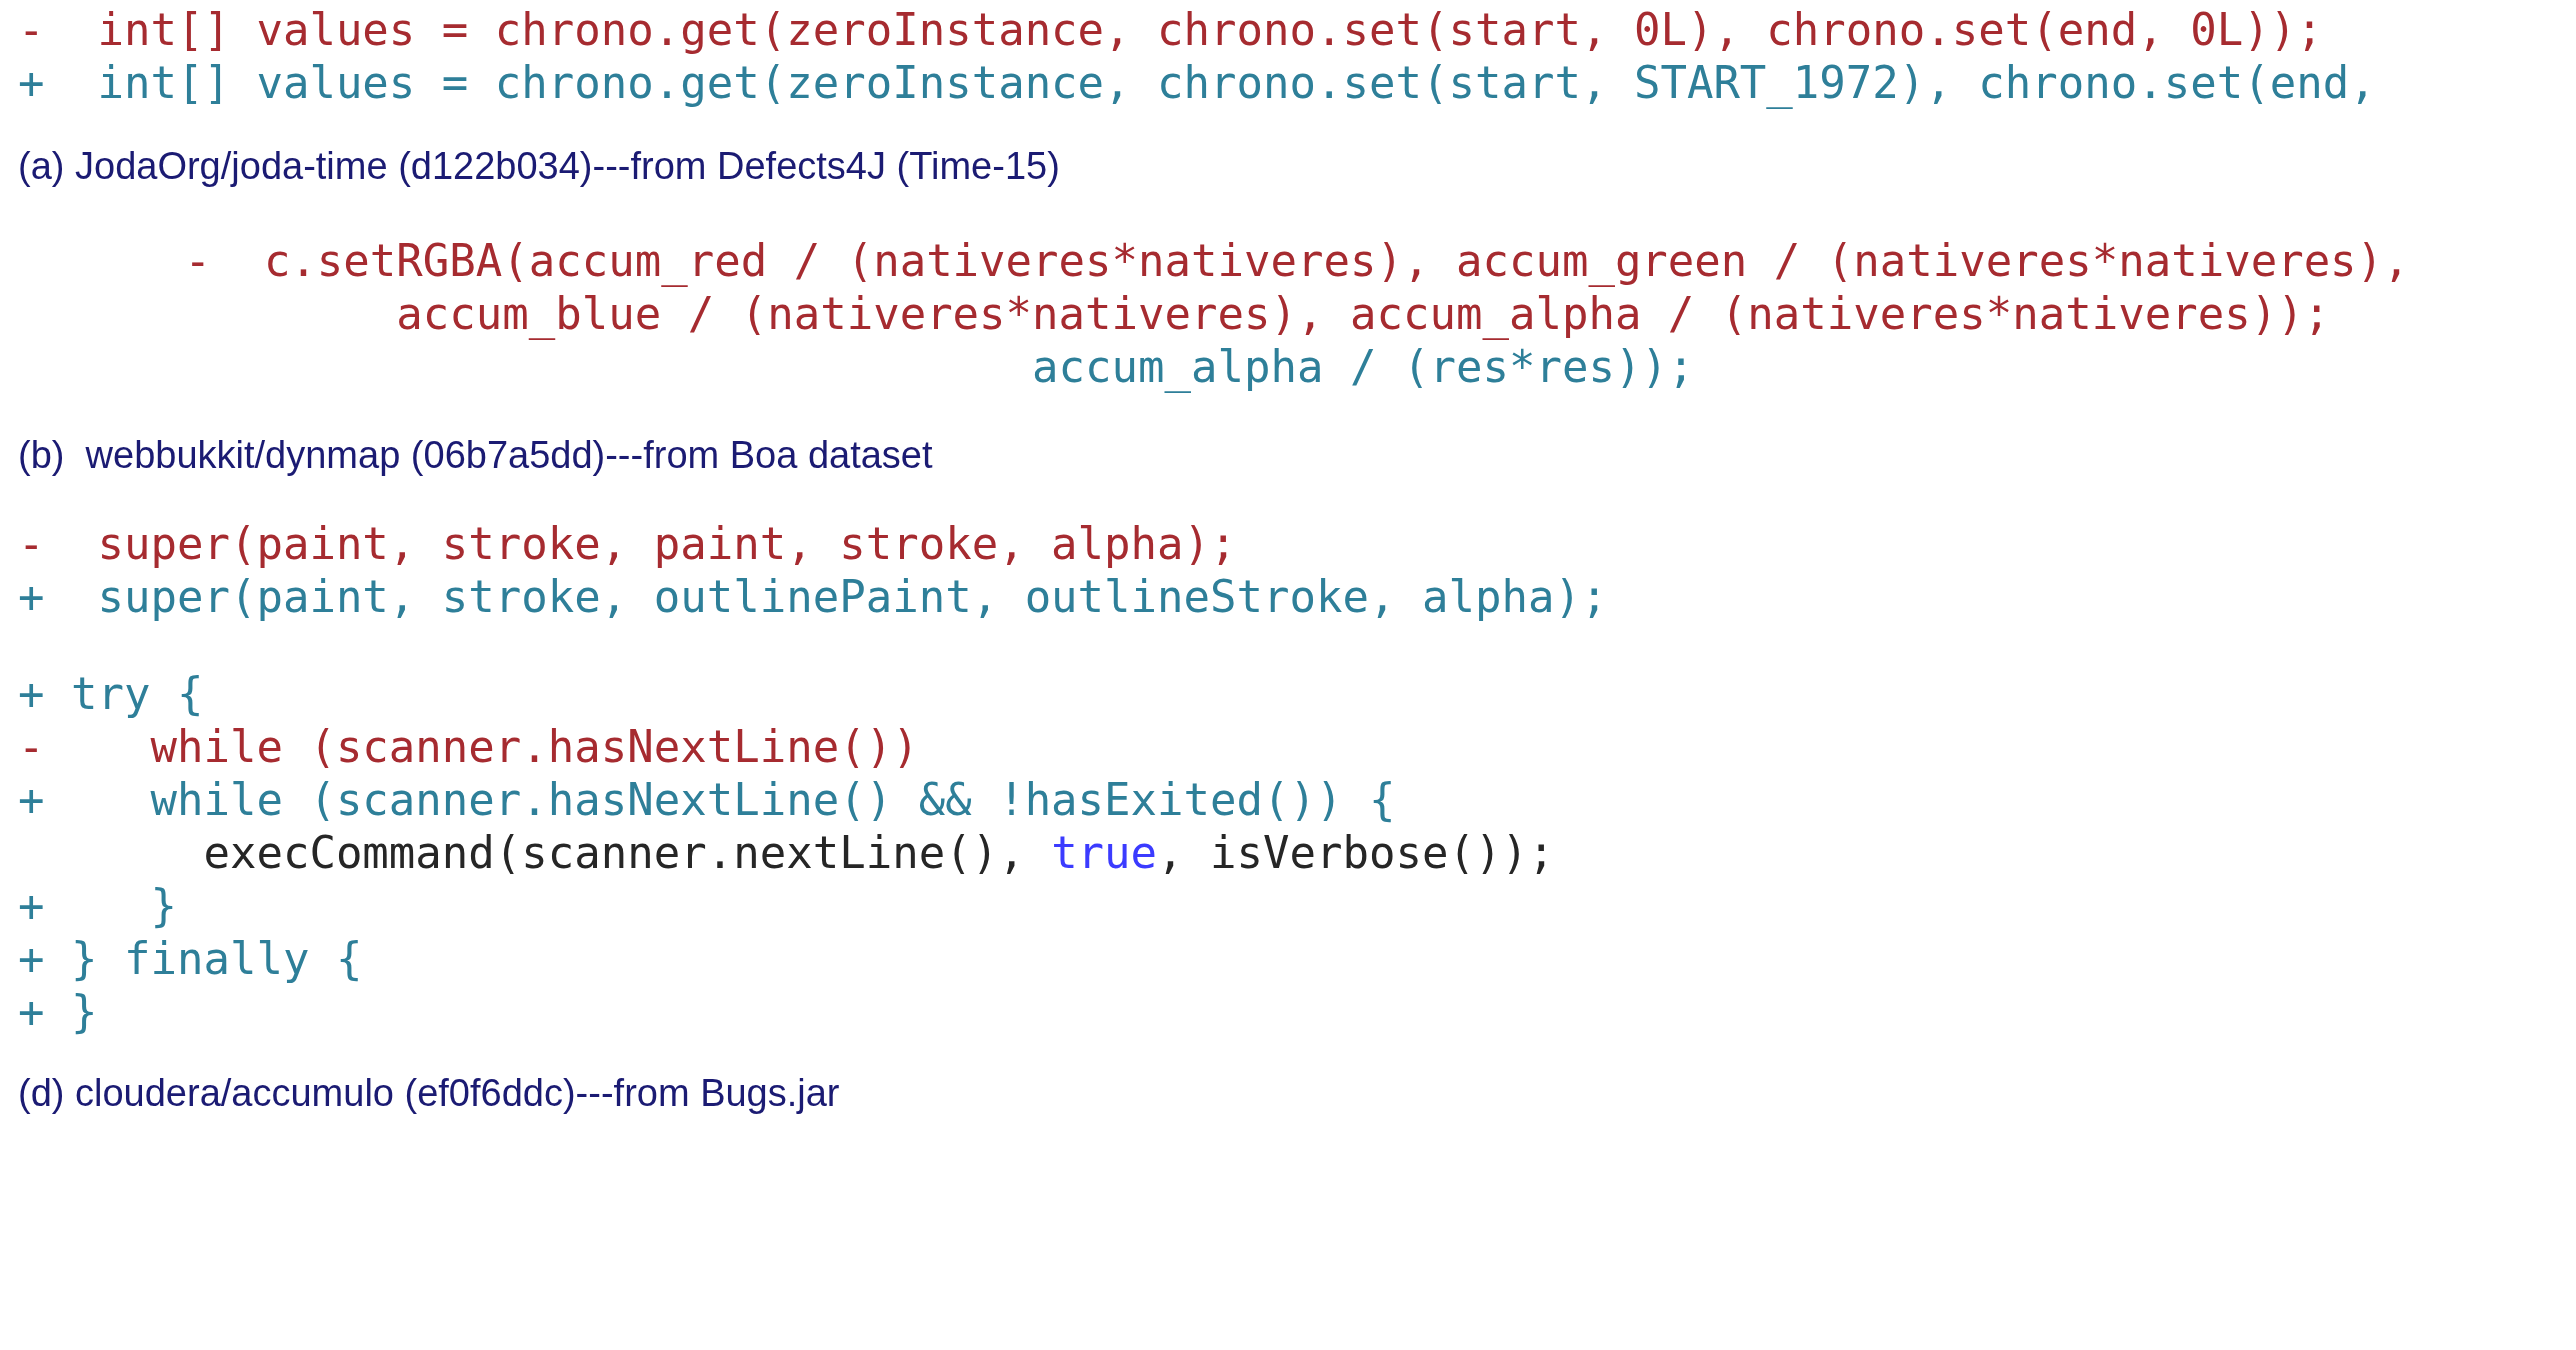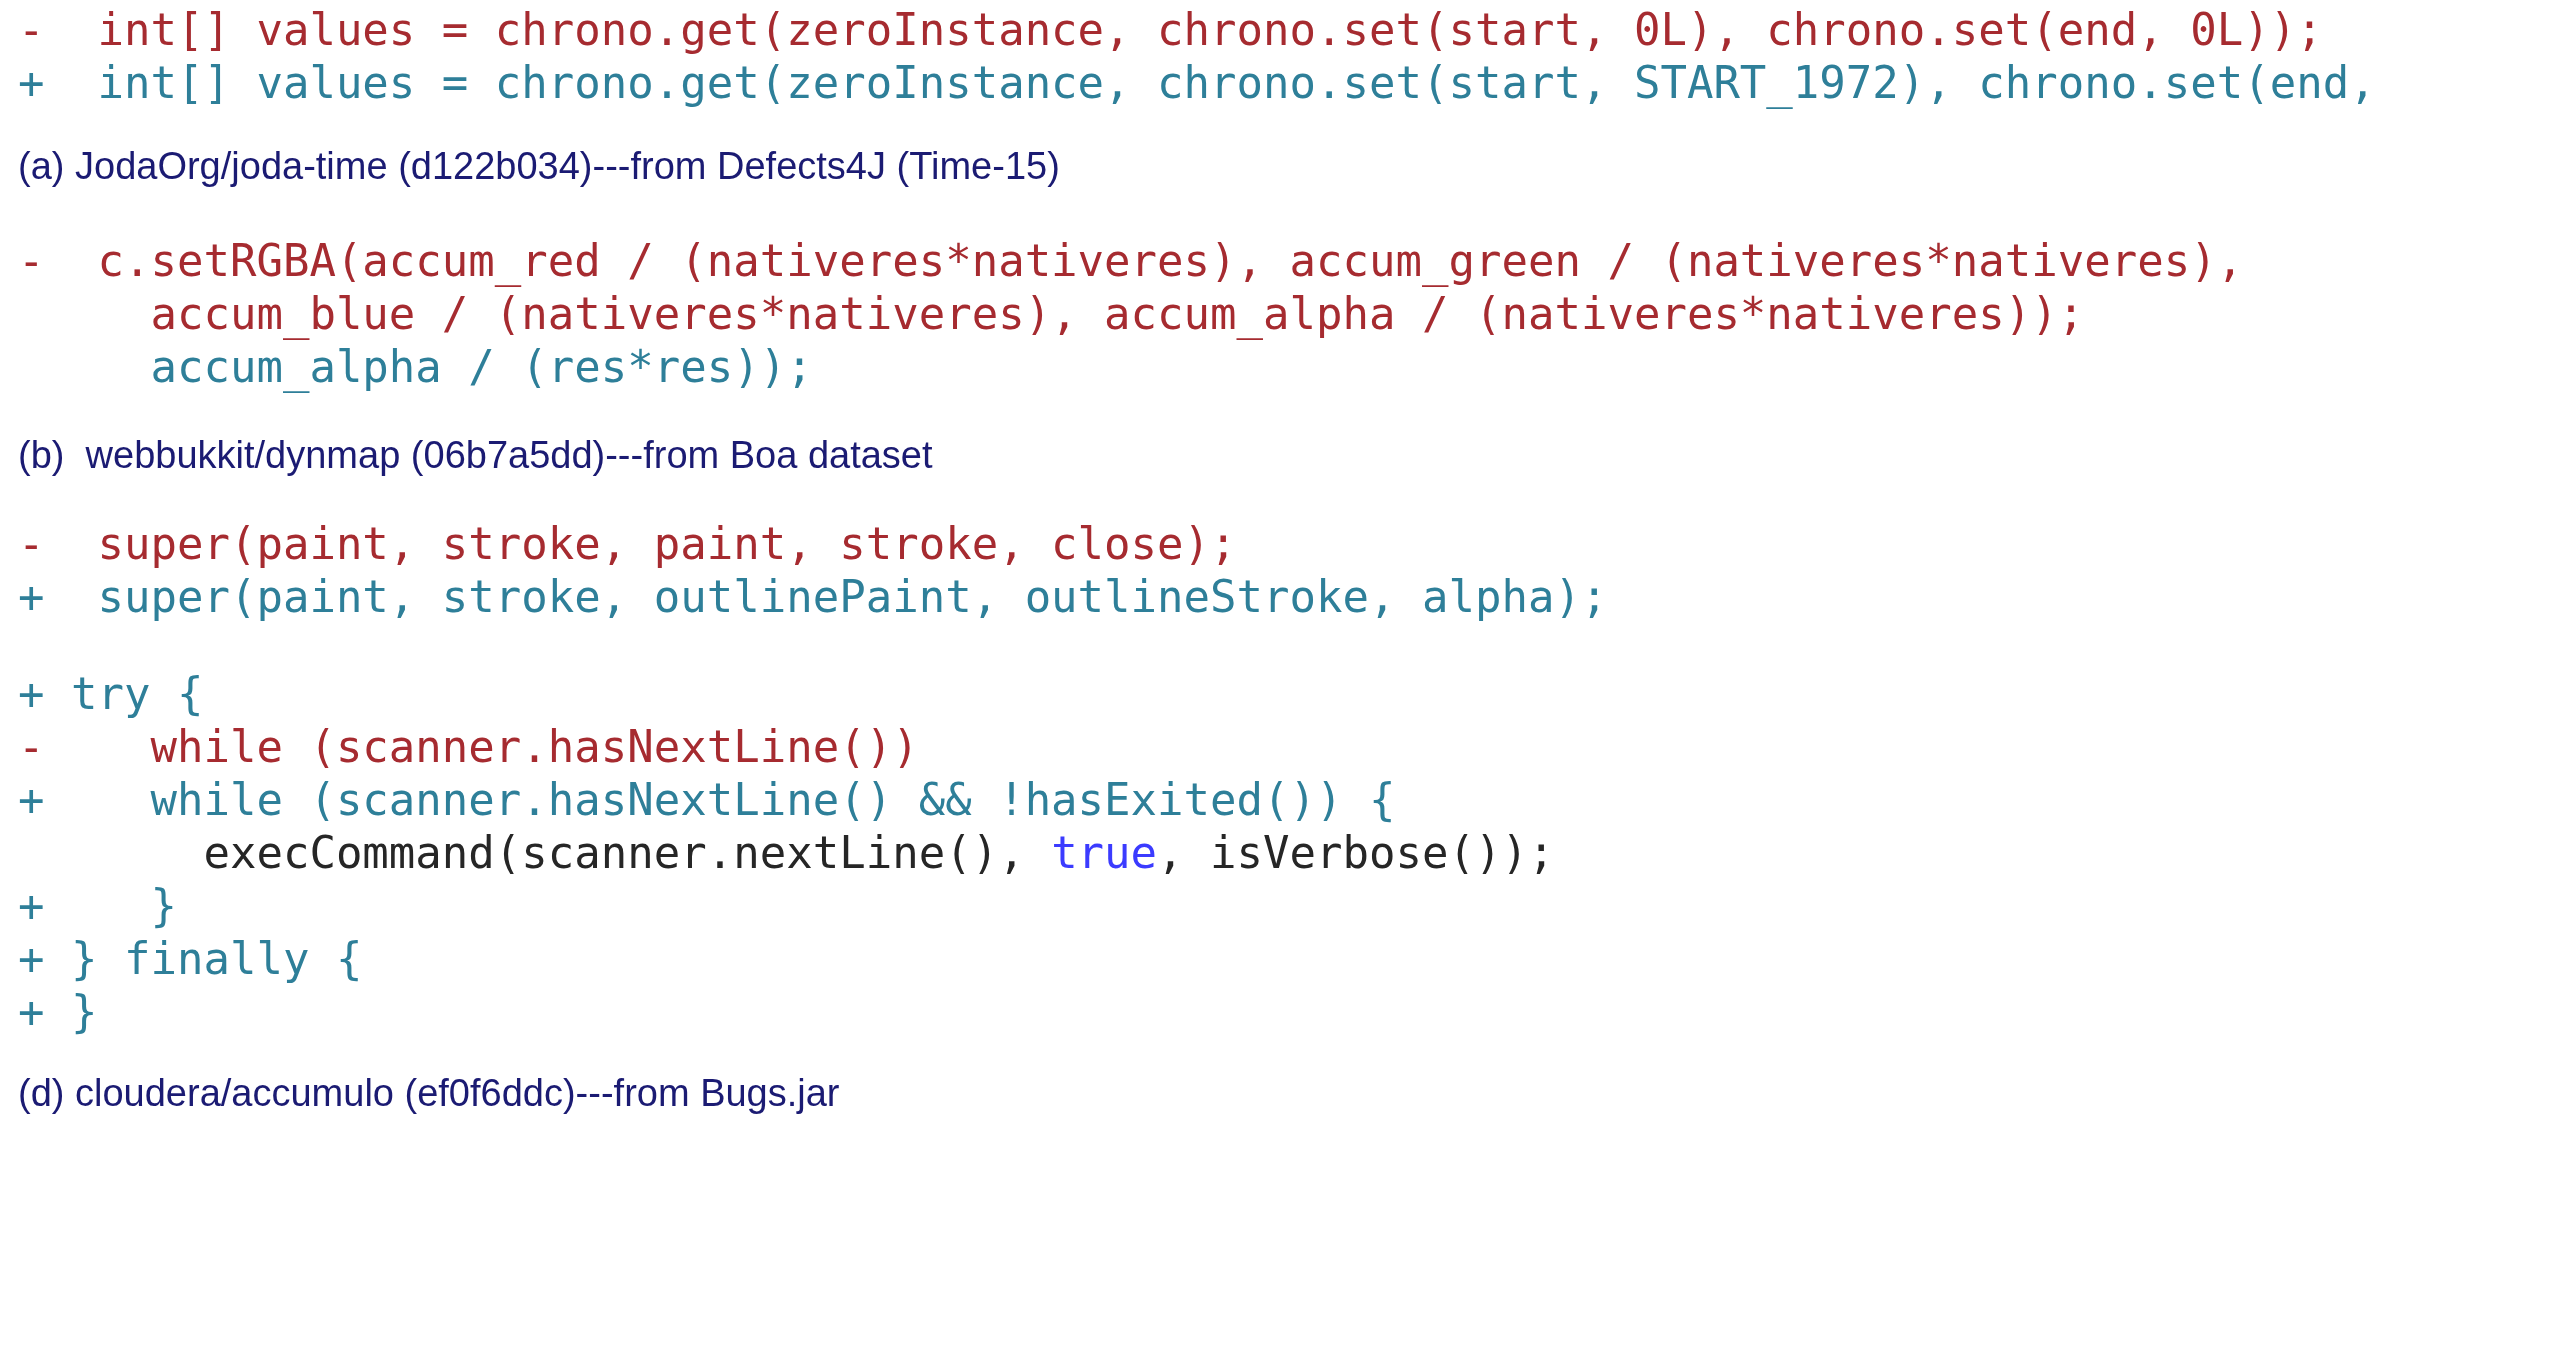--- a/index.html
+++ b/index.html
@@ -33,21 +33,21 @@
     color: var(--color-caption, #1b1b73);
   }
   .seg-deleted  { color: var(--color-deleted,  #a62b30); }
   .seg-added    { color: var(--color-added,    #2e7f99); }
   .seg-context  { color: var(--color-context,  #262626); }
   .seg-keyword  { color: var(--color-keyword,  #3b3bff); }
 
   
   .sec-a .code-block { margin-top: 0; }
   .sec-a .caption    { margin-top: 33px; }
-  .sec-b .code-block { margin-top: 44px; }
+  .sec-b .code-block { margin-top: 44px; text-align: center; }
   .sec-b .caption    { margin-top: 38px; }
   .sec-c .code-block { margin-top: 38px; }
   .sec-c .caption    { margin-top: 19px; }
   .sec-d .code-block { margin-top: 44px; }
   .sec-d .caption    { margin-top: 31px; }
 </style>
 </head>
 <body>
 
 <main class="figure" id="figure-root">
@@ -61,21 +61,21 @@
     <section class="sec sec-b">
       <div class="code-block">
         <div class="code-row row-deleted"><span class="seg-deleted">-  c.setRGBA(accum_red / (nativeres*nativeres), accum_green / (nativeres*nativeres),</span></div>
         <div class="code-row row-deleted"><span class="seg-deleted">     accum_blue / (nativeres*nativeres), accum_alpha / (nativeres*nativeres));</span></div>
         <div class="code-row row-added"><span class="seg-added">     accum_alpha / (res*res));</span></div>
       </div>
       <div class="caption">(b)  webbukkit/dynmap (06b7a5dd)---from Boa dataset</div>
     </section>
     <section class="sec sec-c">
       <div class="code-block">
-        <div class="code-row row-deleted"><span class="seg-deleted">-  super(paint, stroke, paint, stroke, close);</span></div>
+        <div class="code-row row-deleted"><span class="seg-deleted">-  super(paint, stroke, paint, stroke, alpha);</span></div>
         <div class="code-row row-added"><span class="seg-added">+  super(paint, stroke, outlinePaint, outlineStroke, alpha);</span></div>
       </div>
     </section>
     <section class="sec sec-d">
       <div class="code-block">
         <div class="code-row row-added"><span class="seg-added">+ try {</span></div>
         <div class="code-row row-deleted"><span class="seg-deleted">-    while (scanner.hasNextLine())</span></div>
         <div class="code-row row-added"><span class="seg-added">+    while (scanner.hasNextLine() &amp;&amp; !hasExited()) {</span></div>
         <div class="code-row row-context"><span class="seg-context">       execCommand(scanner.nextLine(), </span><span class="seg-keyword">true</span><span class="seg-context">, isVerbose());</span></div>
         <div class="code-row row-added"><span class="seg-added">+    }</span></div>

